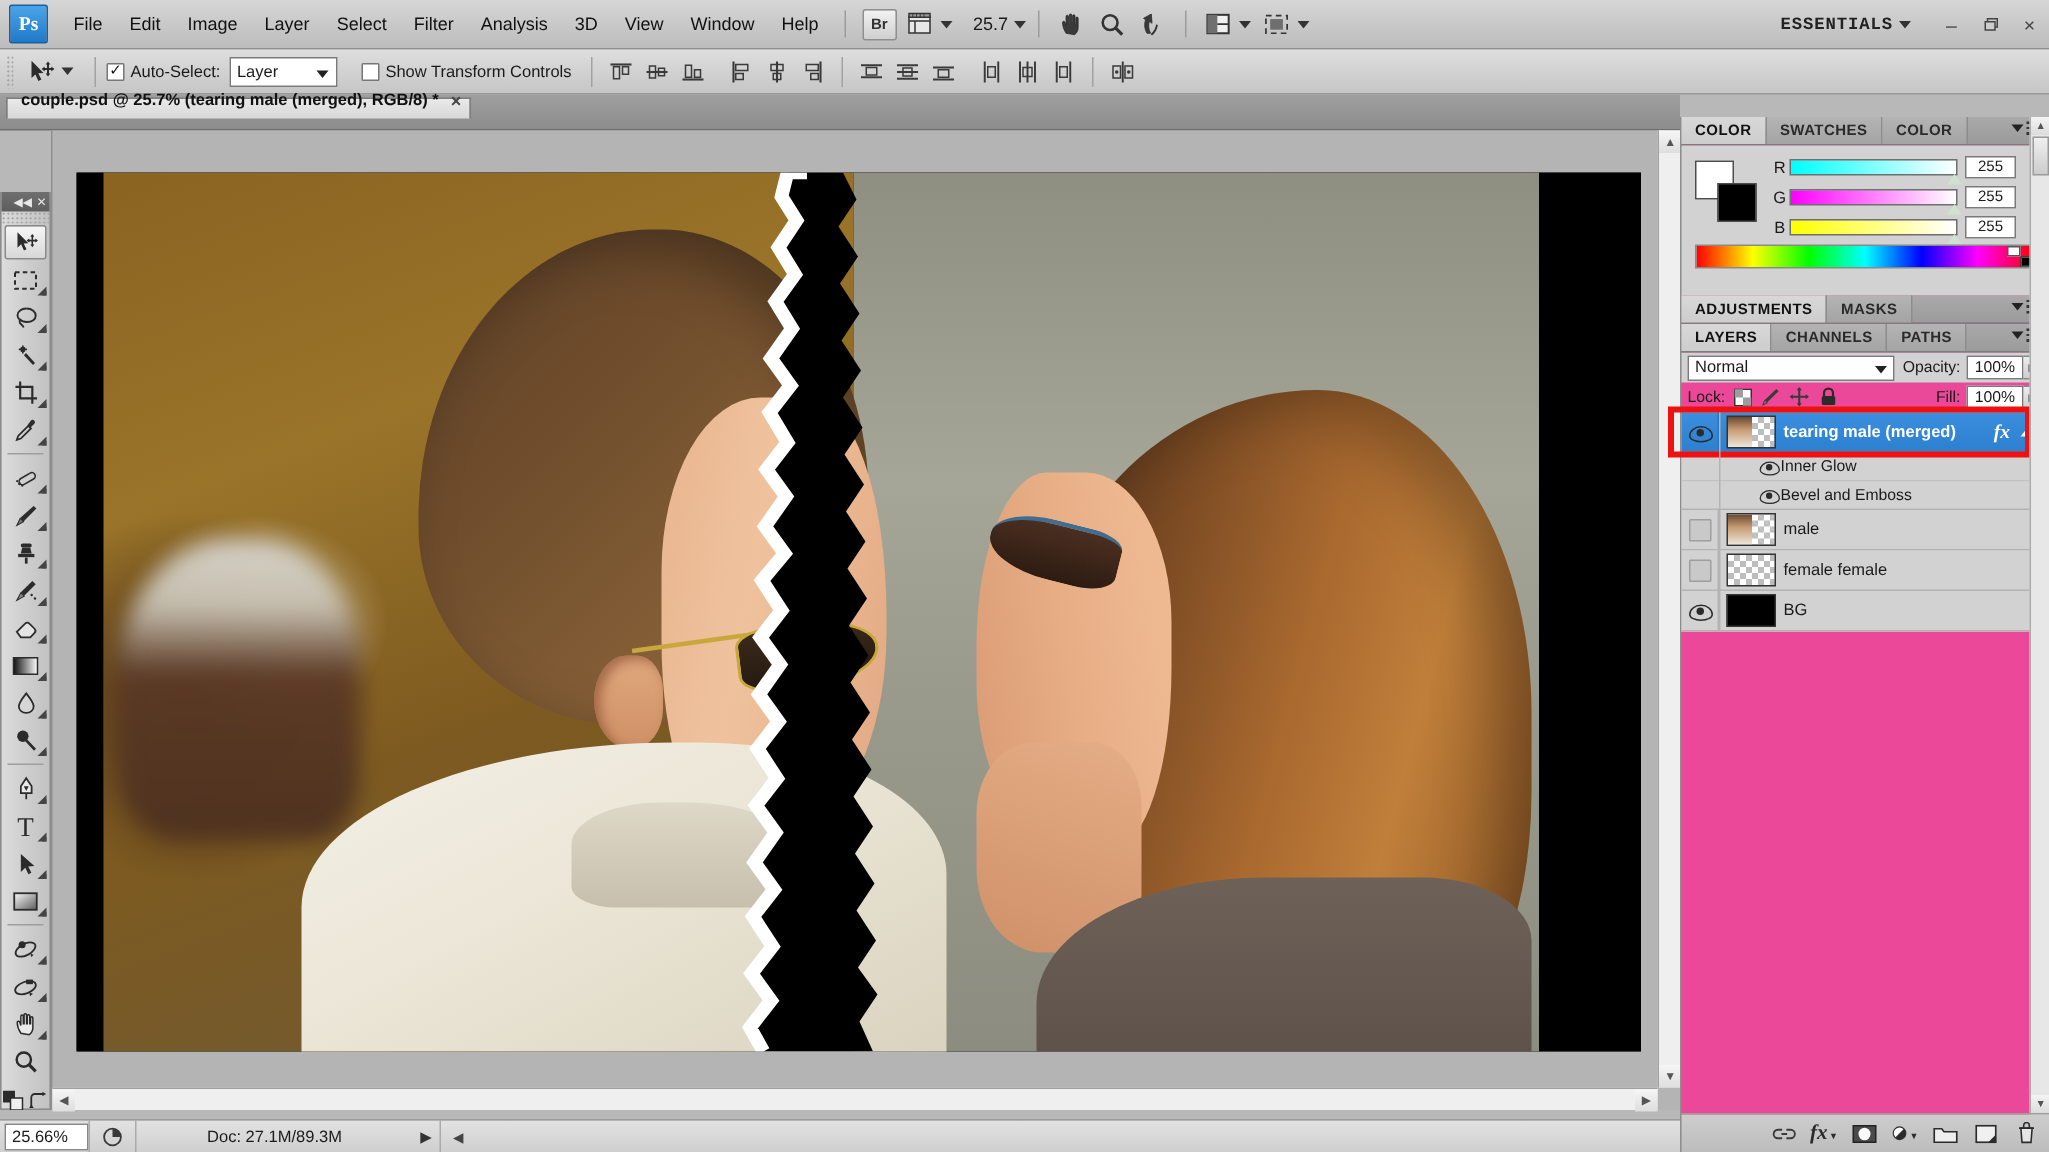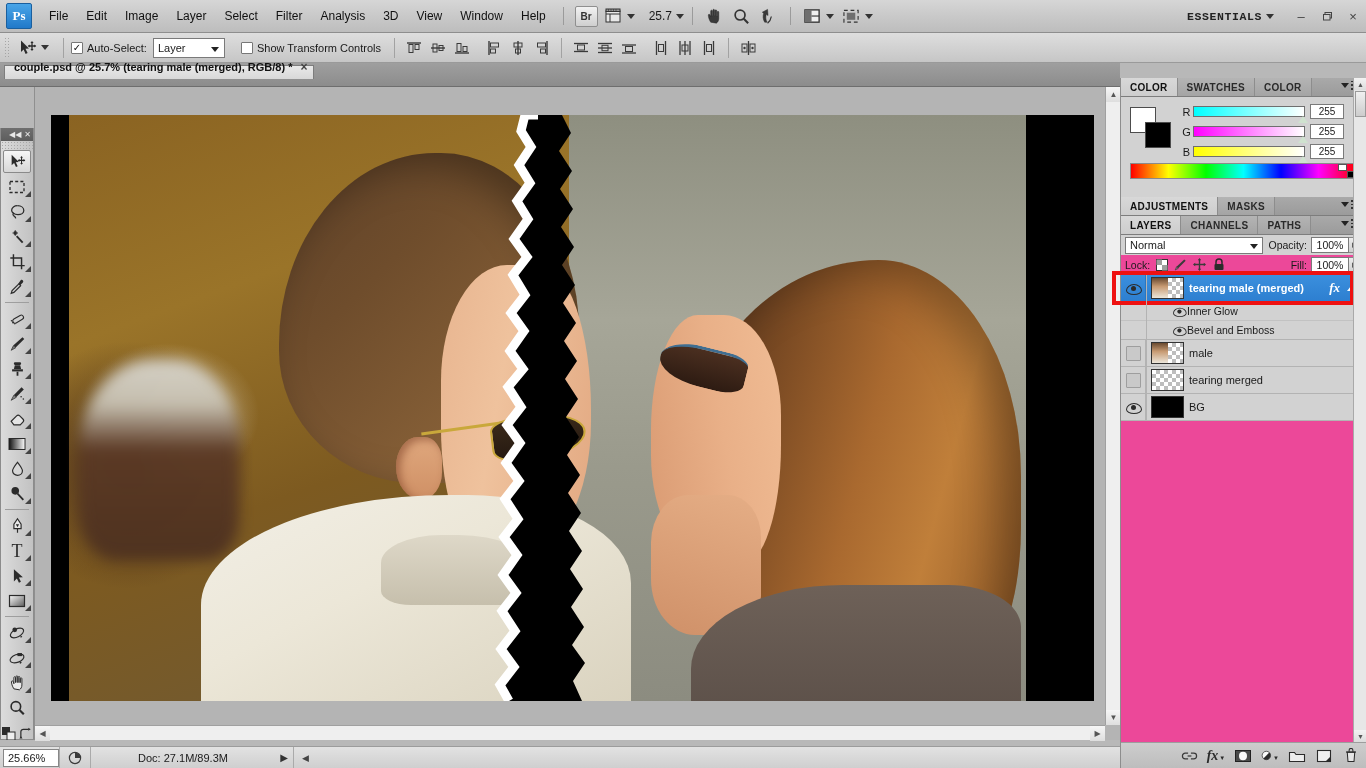--- a/index.html
+++ b/index.html
@@ -1038,21 +1038,21 @@
           <div class="im" style="background:linear-gradient(to bottom,#6a4a30 0%,#c79a72 42%,#ece6da 100%);"></div>
         </div>
         <div class="lname">male</div>
       </div>
 
       <div class="layerrow">
         <div class="eyecell">
             <span class="eyebox"></span>
           </div>
         <div class="thumb"></div>
-        <div class="lname">tearing merged</div>
+        <div class="lname">female female</div>
       </div>
 
 
 
       <div class="layerrow">
         <div class="eyecell">
             <span class="eye"></span>
           </div>
         <div class="thumb black"></div>
         <div class="lname">BG</div>

